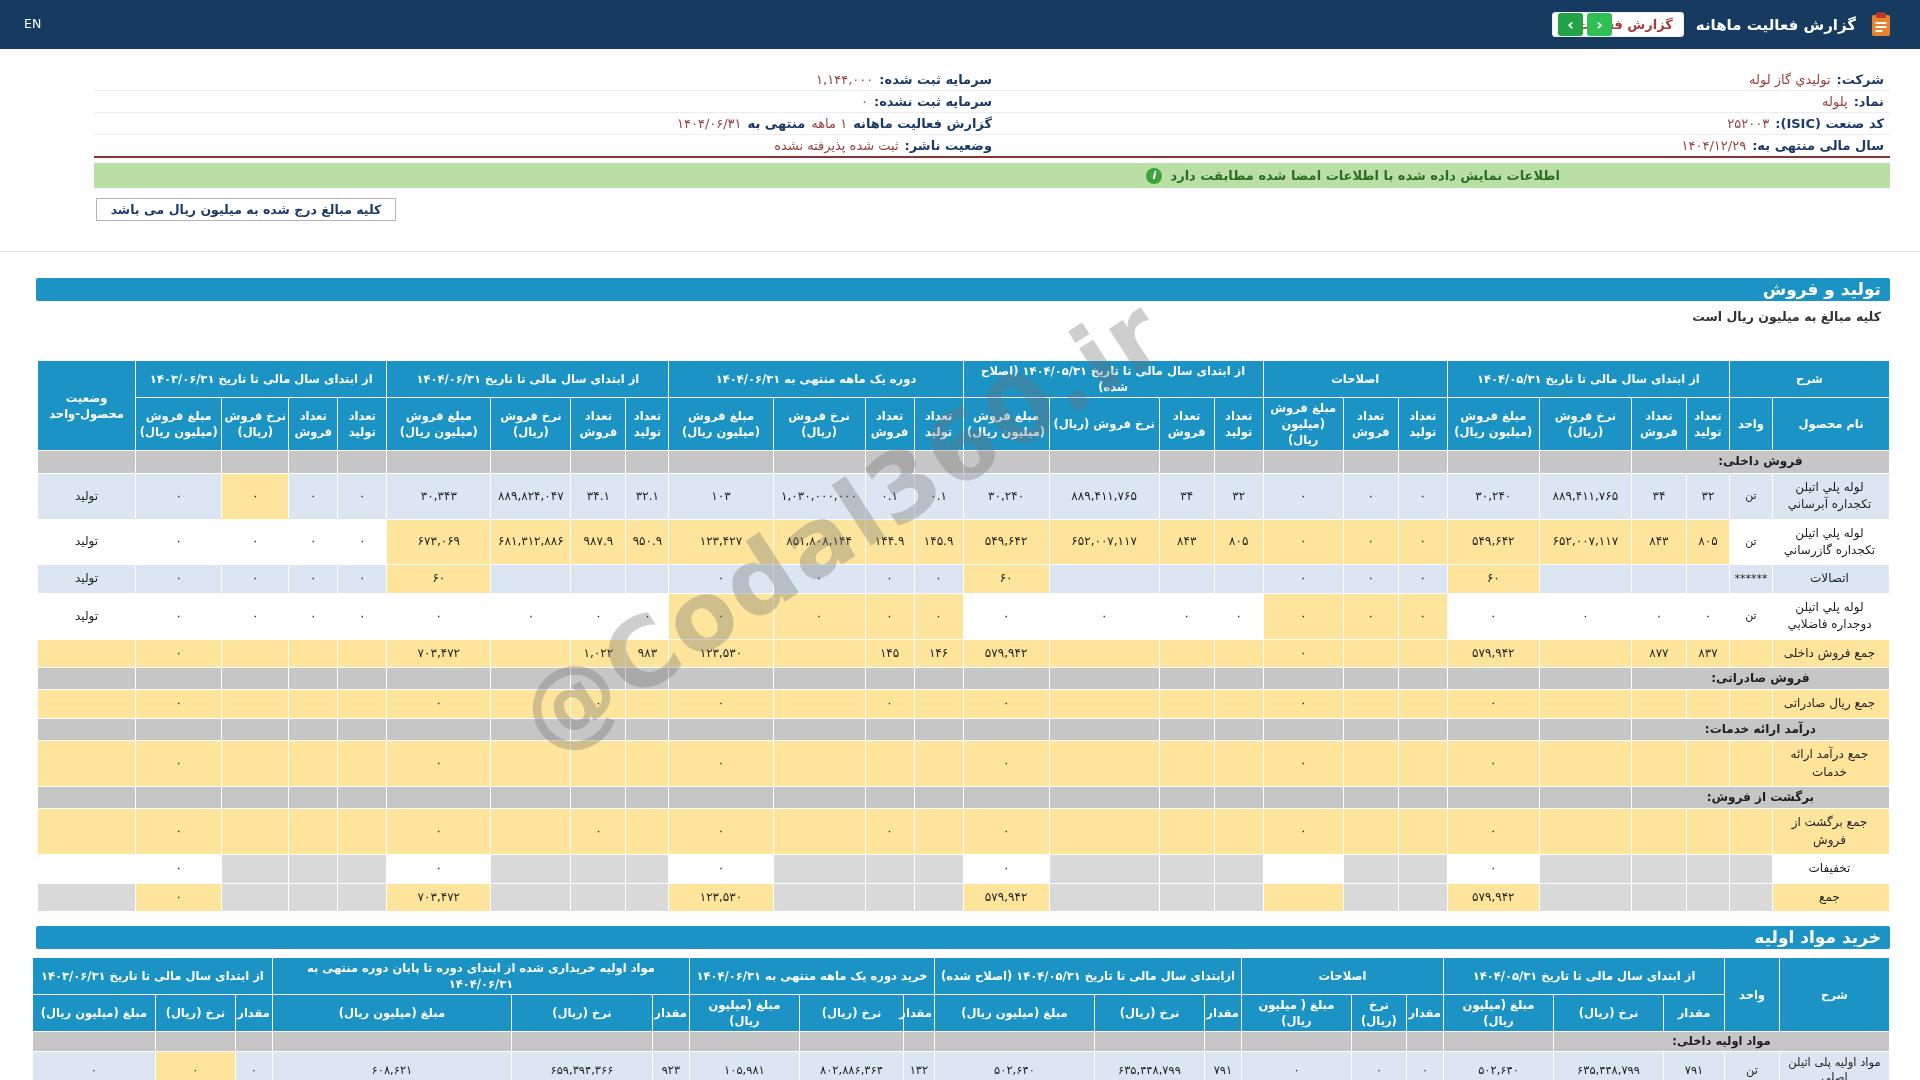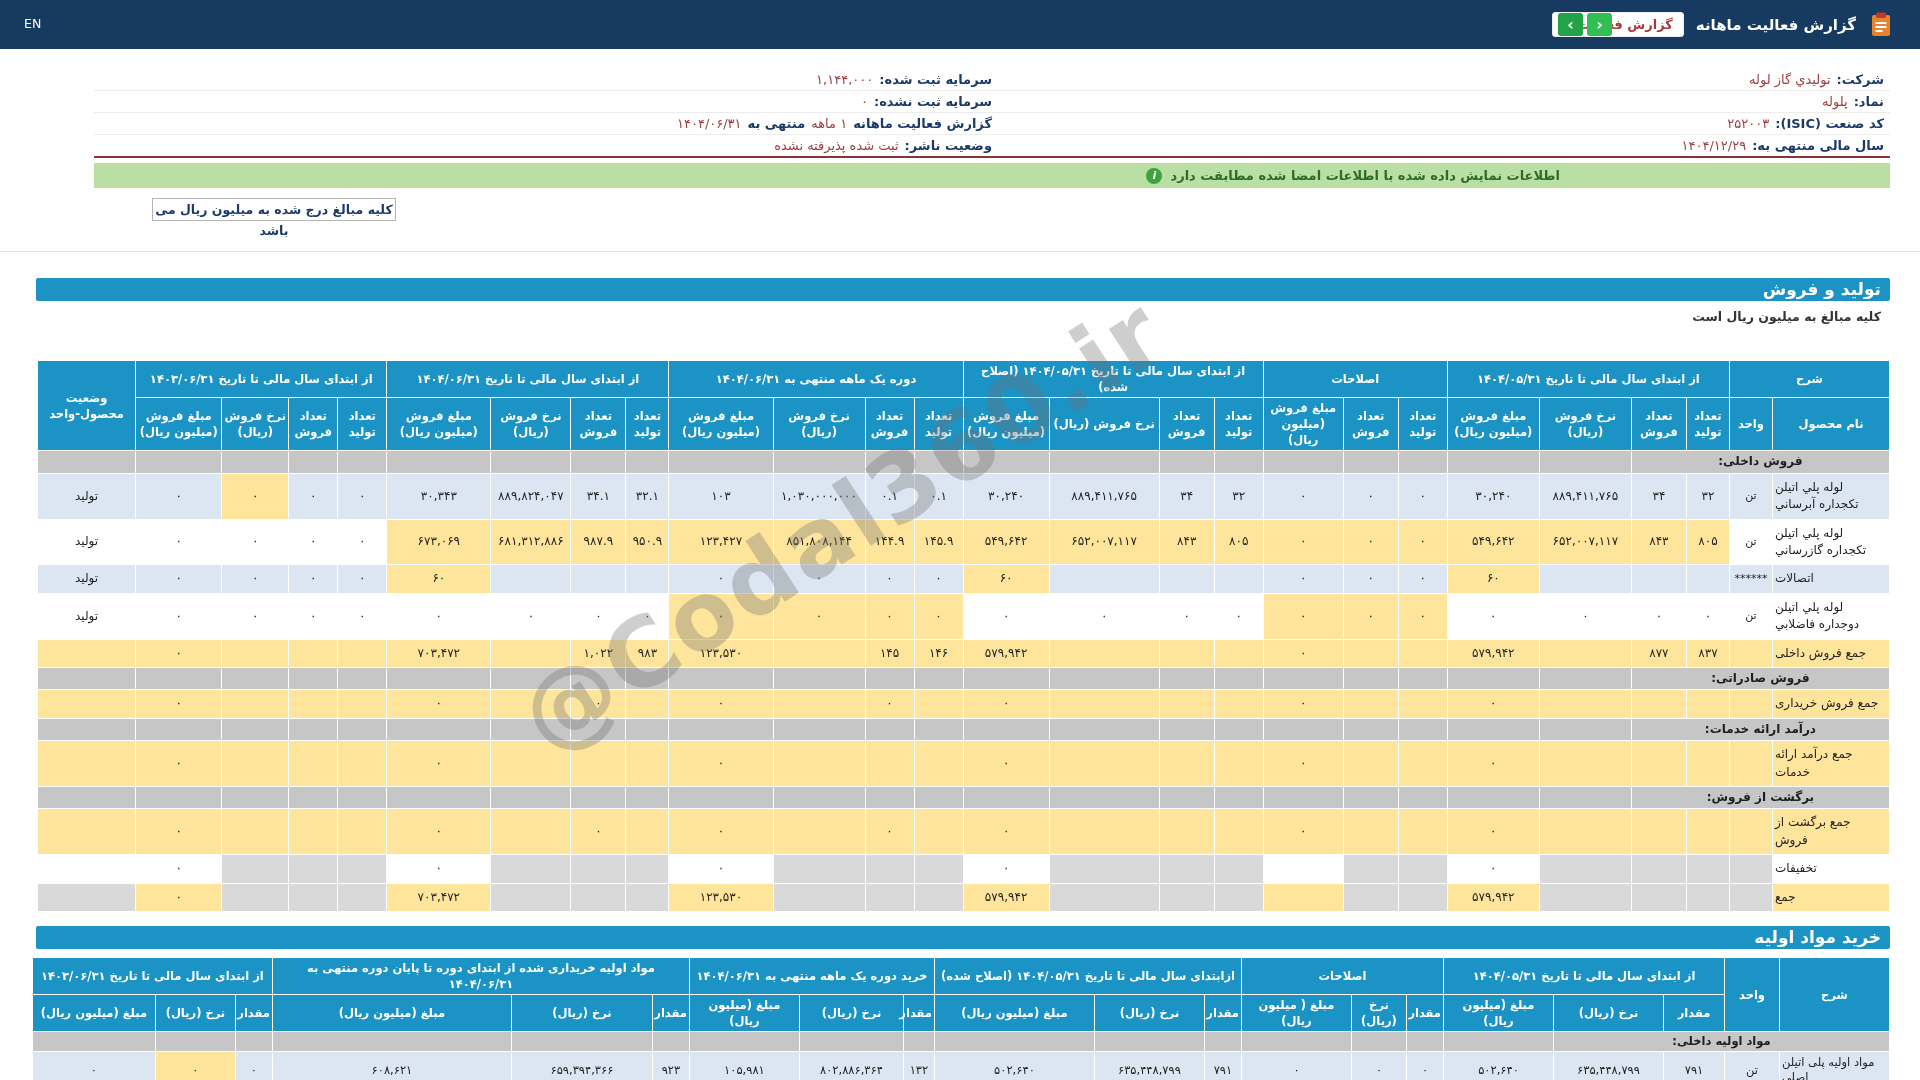--- a/index.html
+++ b/index.html
@@ -28,42 +28,42 @@
   .lbl{color:#1b3a68;font-weight:bold;font-size:13px}
   .val{color:#9c3f3f;font-size:13px}
 
   
   .banner{margin:5px 30px 0 94px;height:25px;background:#b9dfa4;display:flex;align-items:center;
     gap:8px;padding-right:330px;color:#2e6b26;font-weight:bold;font-size:13px}
   .info-icon{width:16px;height:16px;border-radius:50%;background:#3fa33c;color:#fff;
     font-size:11px;font-style:italic;display:flex;align-items:center;justify-content:center;flex:0 0 16px}
 
   
-  .amounts-box{margin:10px 1524px 0 0;width:244px;height:23px;border:1px solid #b5b5b5;background:#fff;
+  .amounts-box{margin:10px 1524px 0 0;width:300px;height:23px;border:1px solid #b5b5b5;background:#fff;
     text-align:center;line-height:21px;color:#1b3a68;font-weight:bold;font-size:12.5px}
   .divider{margin-top:30px;border-top:1px solid #e4e4e4}
 
   
   .band{margin:26px 30px 0 36px;height:23px;background:#1b93c5;border-radius:2px;color:#fff;
     font-weight:bold;font-size:17px;line-height:23px;padding-right:9px}
   .band2{margin-top:14px}
   .subband{margin:2px 30px 1px 36px;background:#fff;padding:6px 9px;font-size:12.5px;font-weight:bold;color:#333}
 
   
   table.rep{width:1853px;margin:0 30px 0 36px;border-collapse:collapse;table-layout:fixed}
   #sales-table{margin-top:30px}
   #materials-table{margin-top:8px}
   .rep th{background:#1b93c5;color:#fff;border:1px solid #fff;font-size:11.5px;font-weight:bold;
     padding:2px;text-align:center;vertical-align:middle;line-height:1.4}
   #sales-table .sub-th{height:42px}
   #materials-table .sub-th{height:18px}
   .rep td{border:1px solid #fff;padding:5px 2px;text-align:center;vertical-align:middle;
     font-size:12px;color:#1e1e1e;line-height:1.45;word-wrap:break-word}
   #materials-table td{padding:3px 2px;font-size:11.5px;line-height:1.3}
-  .rep td.name{text-align:left;padding-right:5px}
+  .rep td.name{text-align:center;padding-right:5px}
   .rep td.unit{font-size:11px}
   .c-b{background:#dce6f2}
   .c-w{background:#ffffff}
   .c-y{background:#ffe59b}
   .c-g{background:#d9d9d9}
   .c-sec{background:#c6c6c6}
   .sec-label{text-align:right;font-weight:bold;color:#333;padding:2px 6px !important;height:18px}
 
   
   .watermark{position:absolute;left:470px;top:470px;z-index:30;pointer-events:none;direction:ltr;
@@ -404,21 +404,21 @@
         <td class="c-sec"></td>
         <td class="c-sec"></td>
         <td class="c-sec"></td>
         <td class="c-sec"></td>
         <td class="c-sec"></td>
         <td class="c-sec"></td>
         <td class="c-sec"></td>
         <td class="c-sec"></td>
       </tr>
       <tr>
-        <td class="name c-y">جمع فروش خریداری</td>
+        <td class="name c-y">جمع ریال صادراتی</td>
         <td class="unit c-y"></td>
         <td class="c-y"></td>
         <td class="c-y"></td>
         <td class="c-y"></td>
         <td class="c-y">۰</td>
         <td class="c-y"></td>
         <td class="c-y"></td>
         <td class="c-y">۰</td>
         <td class="c-y"></td>
         <td class="c-y"></td>

